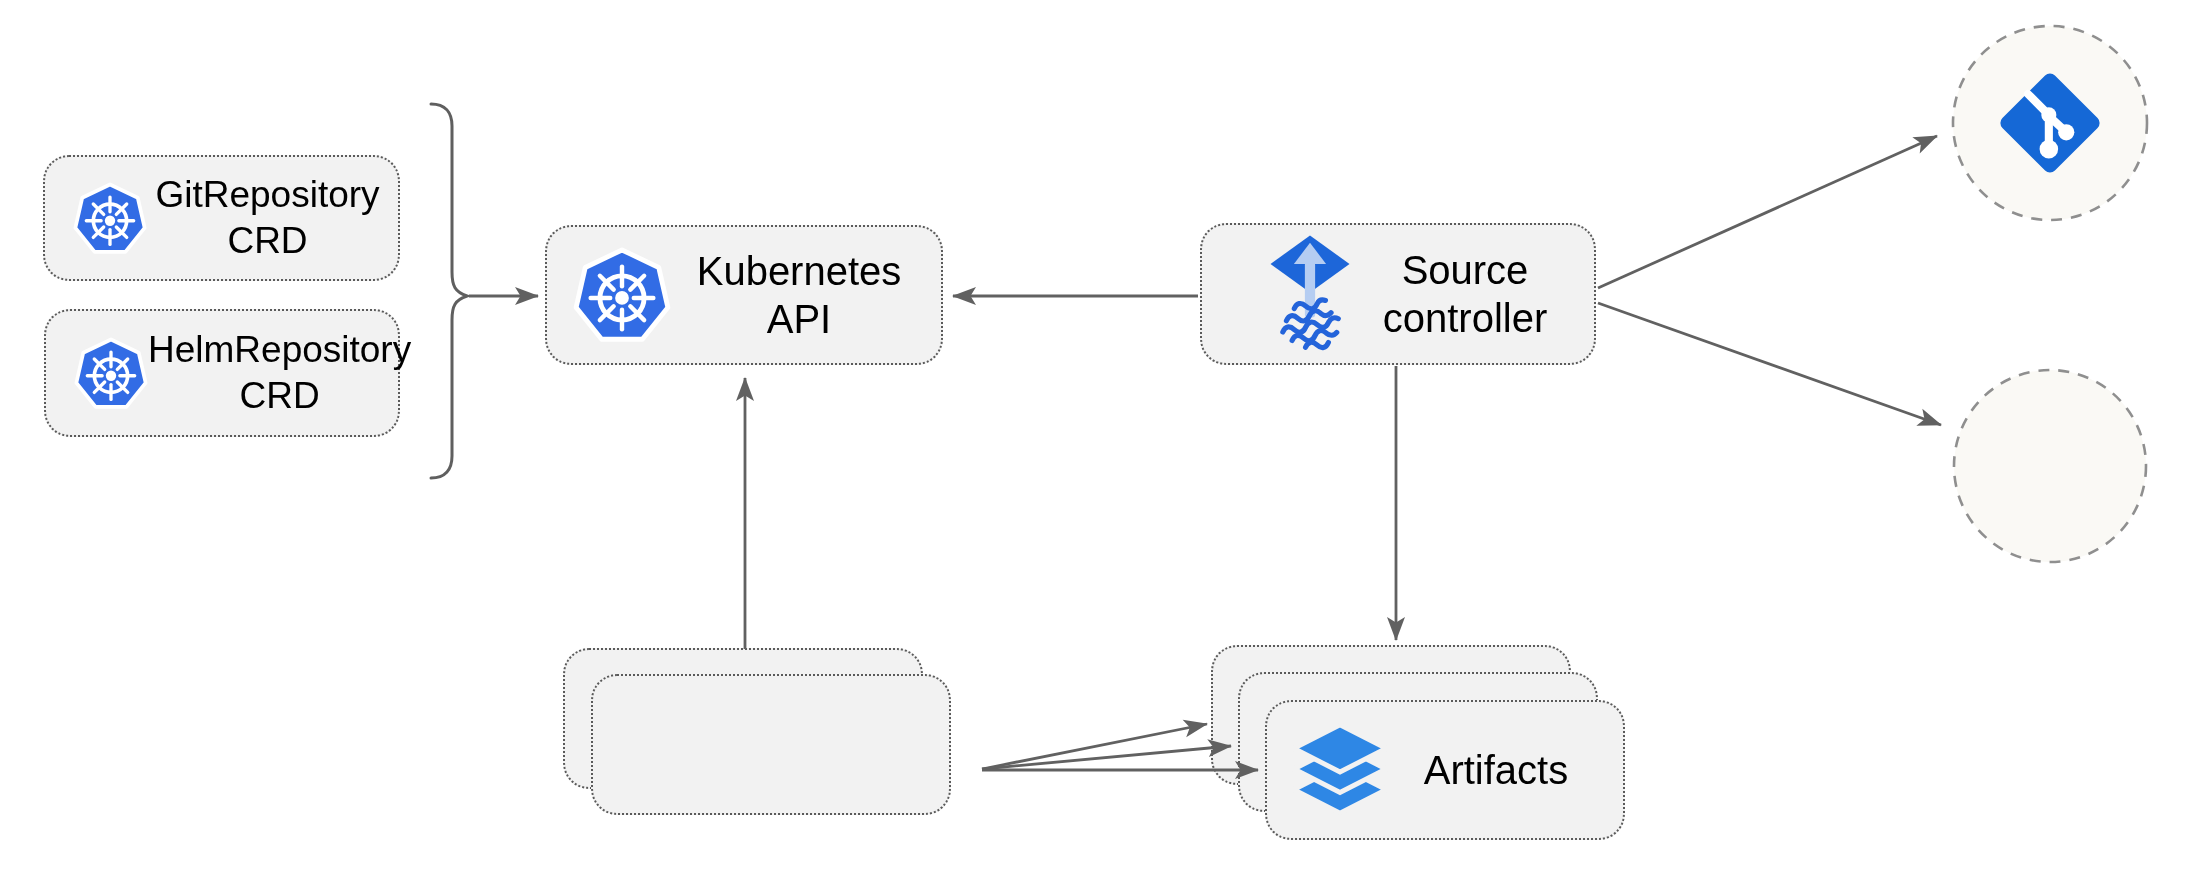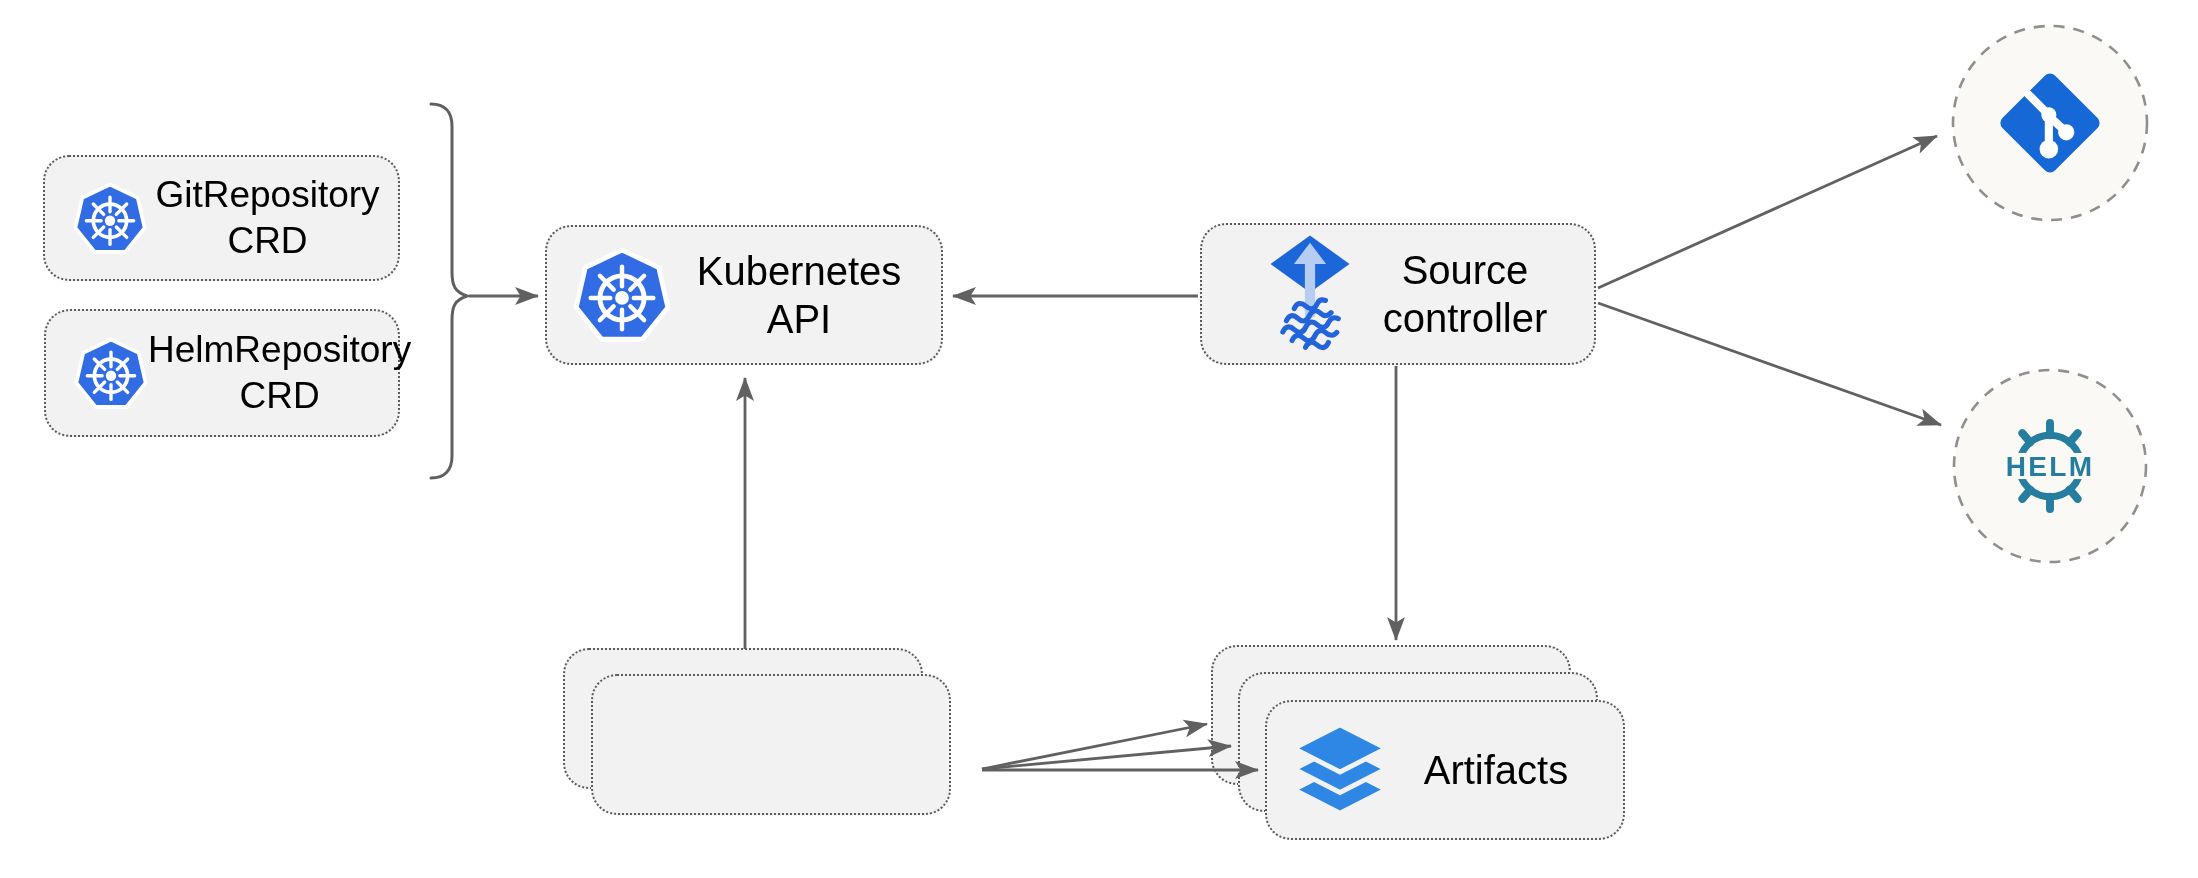--- a/index.html
+++ b/index.html
@@ -146,35 +146,20 @@
         <line x1="31" y1="25" x2="47" y2="41"></line>
         <line x1="49" y1="44" x2="62" y2="56"></line>
         <line x1="49" y1="44" x2="49" y2="70"></line>
       </g>
       <circle cx="49" cy="43" r="6.5" fill="#ffffff"></circle>
       <circle cx="64" cy="58" r="7" fill="#ffffff"></circle>
       <circle cx="49" cy="72.5" r="8" fill="#ffffff"></circle>
     </svg>
   </div>
 
-  <div class="endpoint-icon" style="left:1994px;top:410px;">
-    <svg width="112" height="112" viewBox="0 0 120 120">
-      <circle cx="60" cy="60" r="33" fill="none" stroke="#257d9f" stroke-width="7.5"></circle>
-      <g stroke="#257d9f" stroke-width="8.5" stroke-linecap="round">
-        <line x1="81.2" y1="34.7" x2="89.6" y2="24.8"></line>
-        <line x1="60" y1="27" x2="60" y2="14"></line>
-        <line x1="38.8" y1="34.7" x2="30.4" y2="24.8"></line>
-        <line x1="38.8" y1="85.3" x2="30.4" y2="95.2"></line>
-        <line x1="60" y1="93" x2="60" y2="106"></line>
-        <line x1="81.2" y1="85.3" x2="89.6" y2="95.2"></line>
-      </g>
-      <rect x="4" y="46" width="112" height="28" fill="#faf9f5"></rect>
-      <text x="60" y="70.5" text-anchor="middle" font-family="Liberation Sans, sans-serif" font-size="30" font-weight="bold" letter-spacing="2.5" fill="#257d9f">HELM</text>
-    </svg>
-  </div>
 
   <svg class="layer" width="2198" height="878">
     <defs>
       <marker id="arw" viewBox="0 0 26 22" markerWidth="26" markerHeight="22" refX="24" refY="11" orient="auto" markerUnits="userSpaceOnUse">
         <path d="M1,2 L25,11 L1,20 L6.5,11 Z" fill="#616161"></path>
       </marker>
     </defs>
 
     <path d="M431,104 C445,104 452,112 452,126 L452,272 C452,286 455,292 467,296
              C455,300 452,306 452,320 L452,456 C452,470 445,478 431,478" fill="none" stroke="#5f5f5f" stroke-width="3" stroke-linecap="round"></path>

